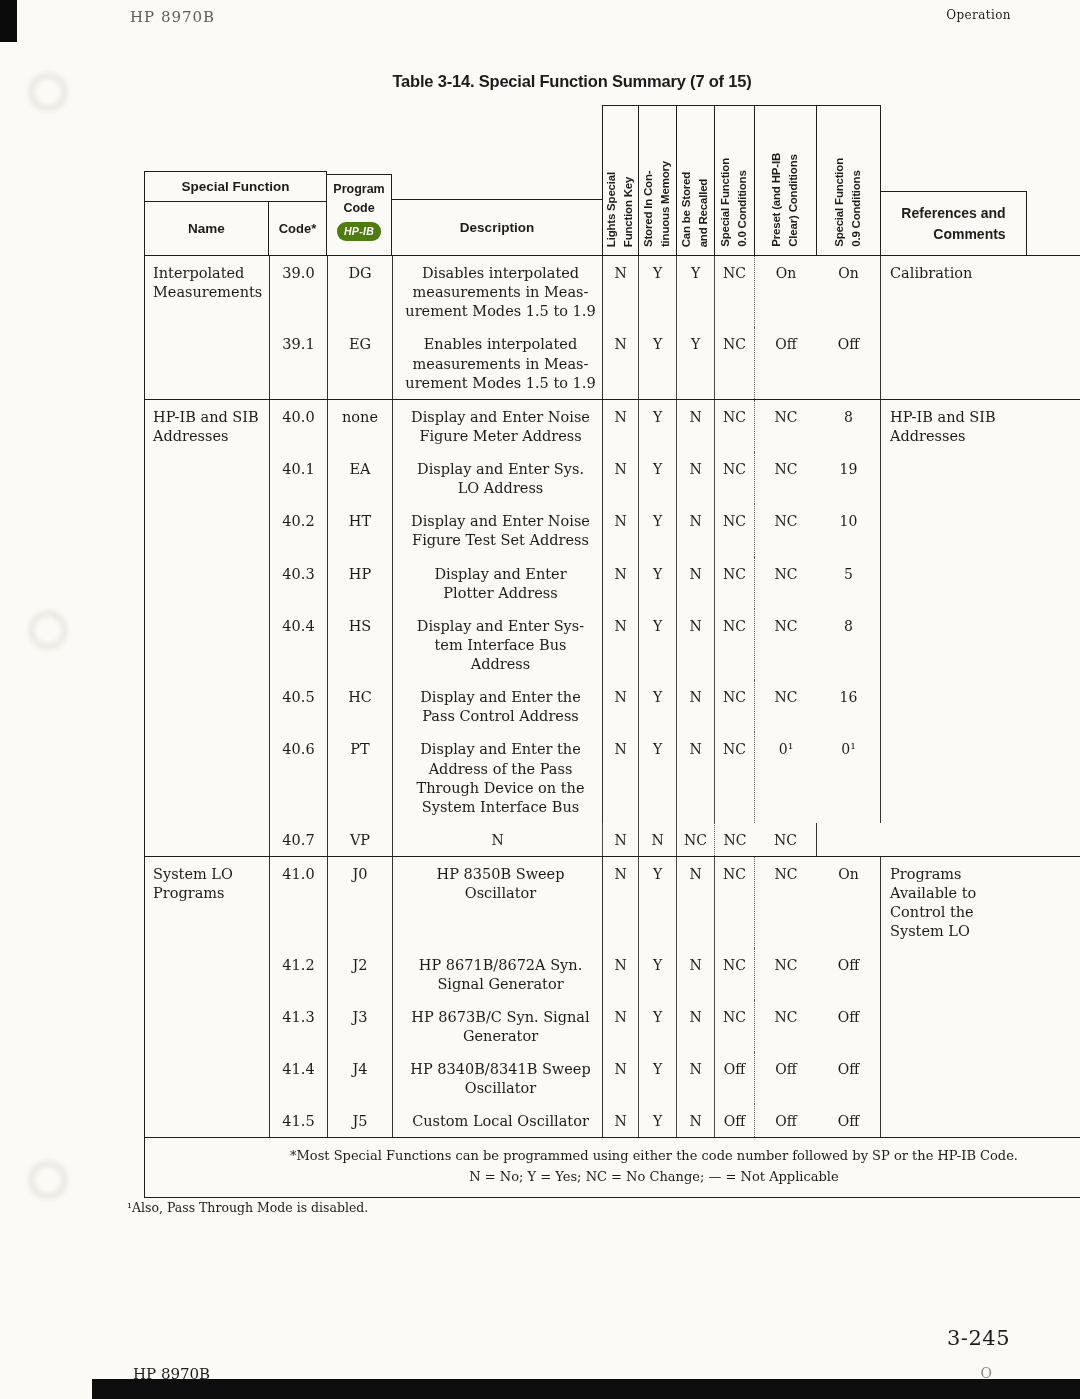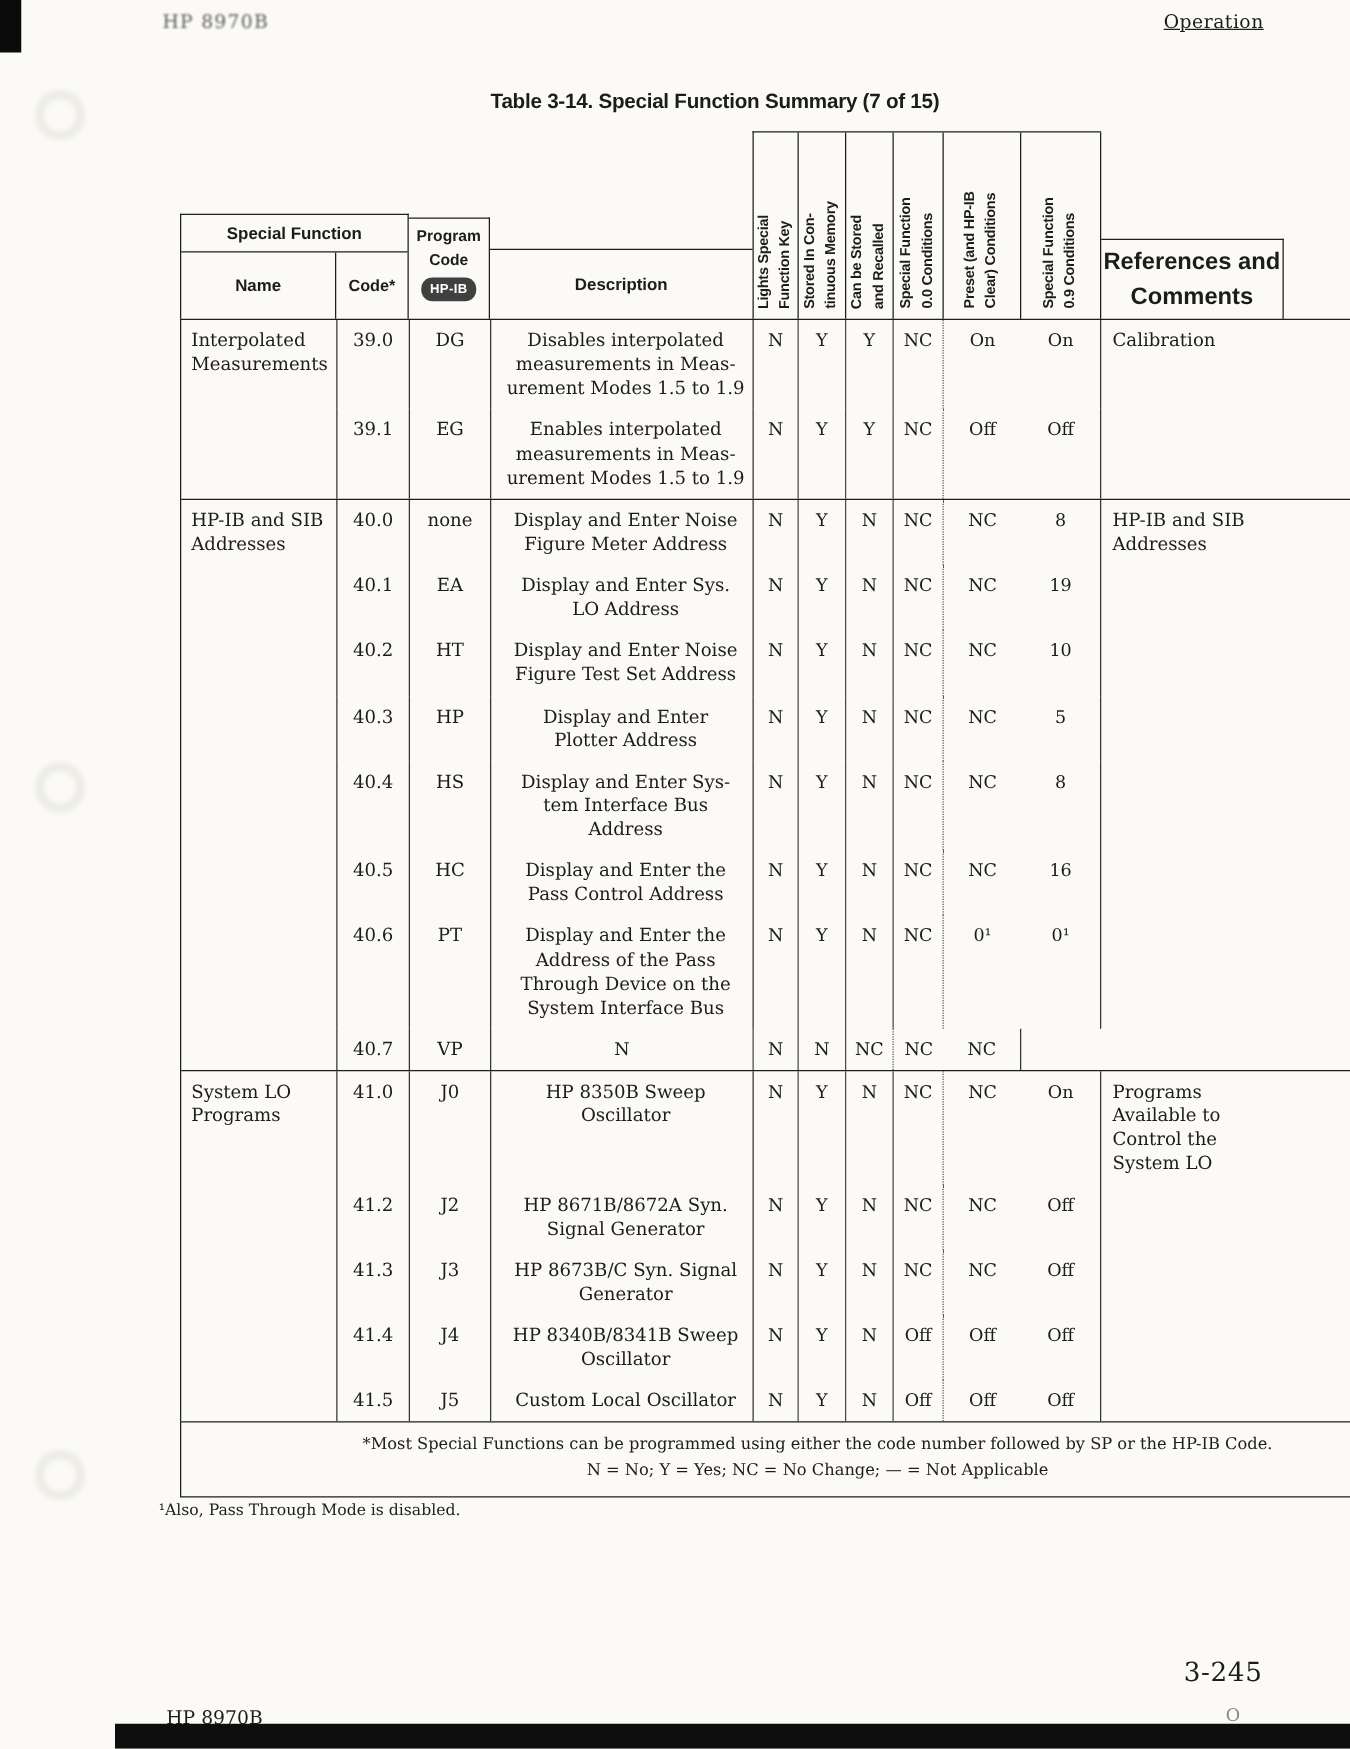--- a/index.html
+++ b/index.html
@@ -15,51 +15,51 @@
 
   
   .artifact-topleft { position:absolute; left:0; top:0; width:17px; height:42px; background:#0b0b0b; }
   .artifact-bottombar { position:absolute; left:92px; right:0; bottom:0; height:20px; background:#0e0e0e; }
   .punch { position:absolute; width:40px; height:40px; border-radius:50%; border:7px solid #e4e3dc; opacity:.65; filter:blur(2px); left:28px; }
   .p1 { top:72px; } .p2 { top:610px; } .p3 { top:1160px; }
 
   
   .runhead { position:absolute; top:8px; left:130px; width:881px; display:flex; justify-content:space-between; }
   .runhead-left { font-size:15px; color:#5d5d5d; filter:blur(0.7px); letter-spacing:1px; }
-  .runhead-right { font-size:15px; letter-spacing:.4px;text-decoration:underline; }
+  .runhead-right { font-size:12px; letter-spacing:.4px; }
 
   .title { position:absolute; top:72px; left:130px; width:884px; text-align:center;
            font-family:"Liberation Sans", sans-serif; font-weight:700; font-size:16.5px; letter-spacing:-0.2px; }
 
   
   .tbl { position:absolute; left:144px; top:105px; width:1020px; }
   .thead { display:flex; align-items:flex-end; border-bottom:1.5px solid #1e1e1e; }
 
   .th-sf { width:183px; height:84px; border:1.5px solid #1e1e1e; border-bottom:none; display:flex; flex-direction:column; background:transparent; }
   .th-sf-top { height:30px; border-bottom:1.5px solid #1e1e1e; display:flex; align-items:center; justify-content:center; font-size:13.5px; }
   .th-sf-bot { flex:1; display:flex; }
   .th-name { width:124px; border-right:1.5px solid #1e1e1e; display:flex; align-items:center; justify-content:center; font-size:13.5px; }
   .th-code { flex:1; display:flex; align-items:center; justify-content:center; font-size:13px; }
 
   .th-prog { width:65px; height:81px; border-top:1.5px solid #1e1e1e; border-right:1.5px solid #1e1e1e;
              display:flex; flex-direction:column; align-items:center; padding-top:5px; font-size:12.5px; line-height:1.55; }
-  .badge { background:#404040; color:#fff; border-radius:9px; padding:1px 7px 2px; font-size:10.5px;
-           font-family:"Liberation Sans",sans-serif; font-weight:700; margin-top:3px; letter-spacing:.3px; }
+  .badge { background:#4d7c0f; color:#fff; border-radius:9px; padding:1px 7px 2px; font-size:10.5px;
+           font-family:"Liberation Sans",sans-serif; font-weight:700; margin-top:3px; letter-spacing:.3px;font-style:italic; }
 
   .th-desc { width:210px; height:56px; border-top:1.5px solid #1e1e1e; display:flex; align-items:center; justify-content:center; font-size:13.5px; }
 
   .th-rots { display:flex; height:150px; border-top:1.5px solid #1e1e1e; border-left:1.5px solid #1e1e1e; }
   .th-rot { display:flex; align-items:flex-end; justify-content:center; padding-bottom:8px; border-right:1px solid #1e1e1e; }
   .th-rot.last { border-right:1.5px solid #1e1e1e; }
   .r0{width:36px} .r1{width:38px} .r2{width:38px} .r3{width:40px} .r4{width:62px} .r5{width:64px}
   .vert { writing-mode:vertical-rl; transform:rotate(180deg); white-space:pre-line;
           font-size:11.5px; line-height:1.5; font-family:"Liberation Sans",sans-serif; font-weight:700; letter-spacing:-0.2px; }
 
   .th-ref { width:146px; height:64px; border-top:1.5px solid #1e1e1e; border-right:1.5px solid #1e1e1e;
-            display:flex; align-items:center; justify-content:center; text-align:center; font-size:19px; white-space:pre-line; line-height:1.45; }
+            display:flex; align-items:center; justify-content:center; text-align:right; font-size:14px; white-space:pre-line; line-height:1.45; }
 
   .tbody { border-left:1.5px solid #1e1e1e; border-right:1.5px solid #1e1e1e; }
   .tgroup + .tgroup { border-top:1.5px solid #1e1e1e; }
   .trow { display:grid; grid-template-columns:125px 58px 65px 210px 36px 38px 38px 40px 62px 64px 1fr; }
   .trow > div { padding-top:8px; padding-bottom:6px; line-height:1.32; }
 
   .c-name { padding-left:8px; padding-right:4px; white-space:pre-line; font-size:14.5px; border-right:1px solid #333; }
   .c-code { text-align:center; font-size:14.5px; border-right:1px solid #333; }
   .c-prog { text-align:center; font-size:14.5px; border-right:1px solid #333; }
   .c-desc { padding-left:10px; padding-right:4px; white-space:pre-line; font-size:14.5px; border-right:1px solid #333;text-align:center; }

